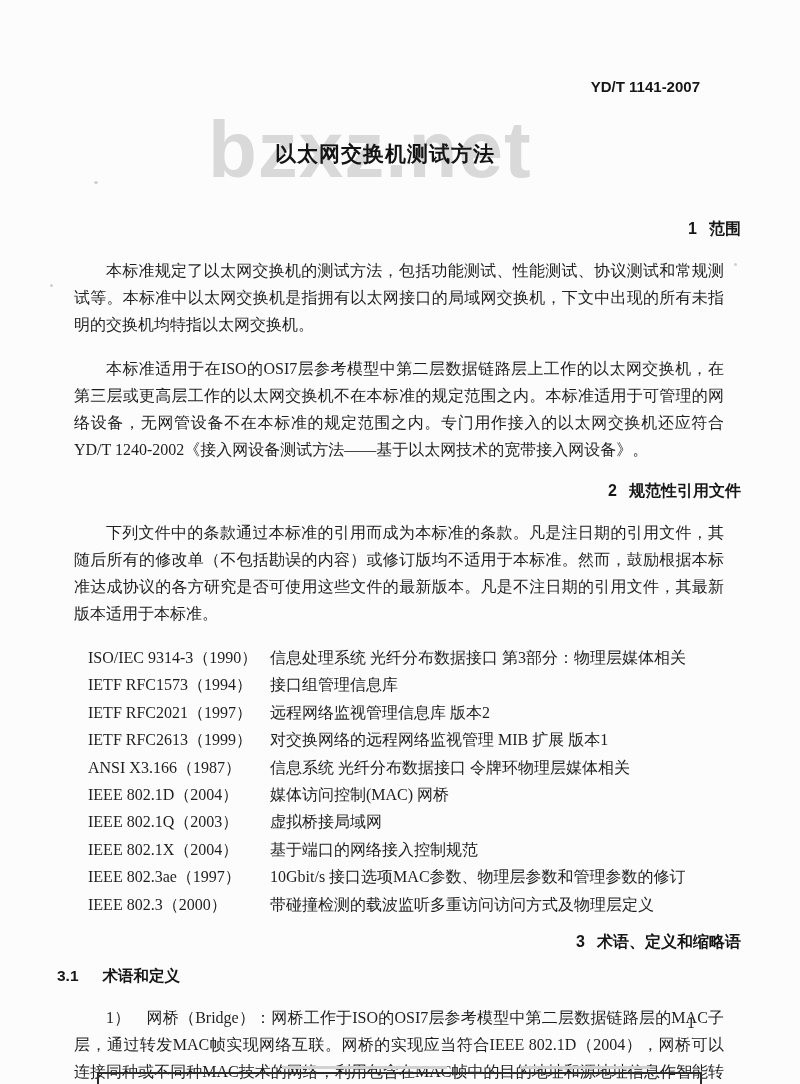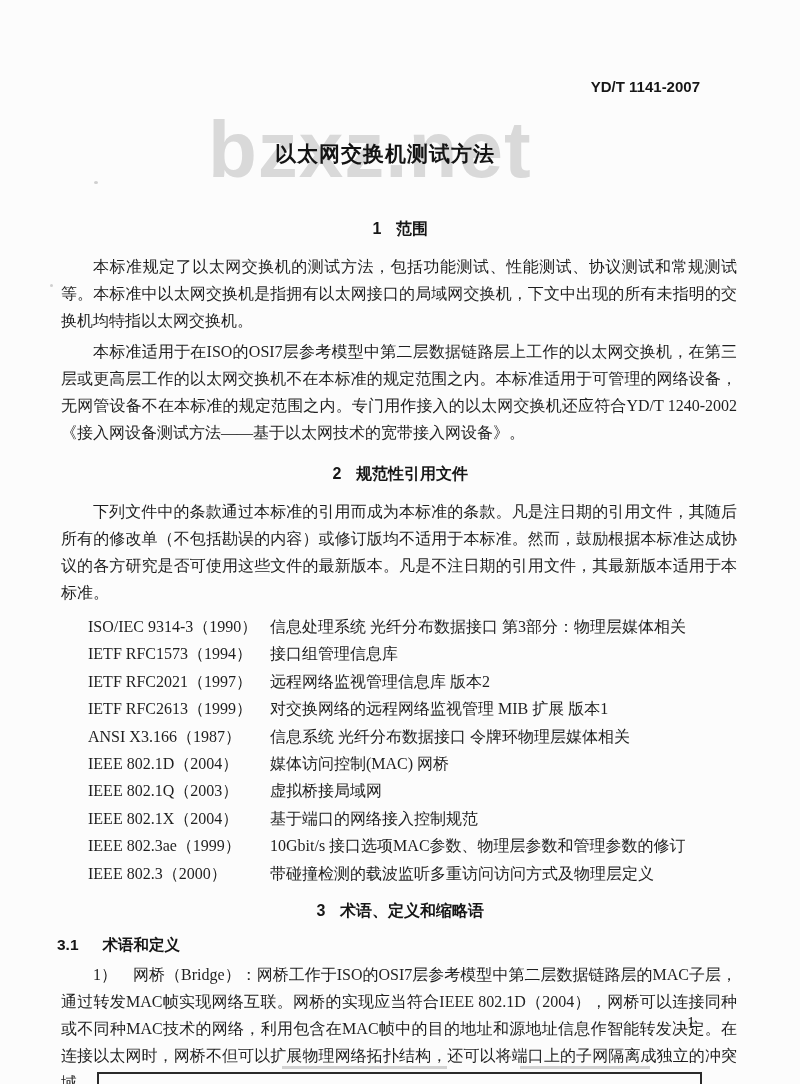--- a/index.html
+++ b/index.html
@@ -26,33 +26,33 @@
     text-align:center;font-size:21px;font-weight:700;
     letter-spacing:1px;color:#141414;
   }
   .content{
     position:absolute;left:57px;top:212px;width:684px;z-index:1;
     font-size:16px;line-height:27px;text-align:justify;
   }
   .sec-heading{
     font-family:"Liberation Sans","DejaVu Sans",sans-serif;
     font-weight:700;font-size:16px;line-height:22px;color:#161616;
-    text-align:center;
+    text-align:right;
   }
   .sec-heading .sec-num{display:inline-block;min-width:14px;margin-right:12px;}
   .sec1{margin:6px 0 13px 0;}
   .sec2{margin:17px 0 13px 0;}
   .sec3{margin:13px 0 0 0;}
   .sub-heading{
     font-family:"Liberation Sans","DejaVu Sans",sans-serif;
     font-weight:700;font-size:15.5px;line-height:22px;color:#161616;
     margin:12px 0 5px 0;text-align:left;
   }
   .sub-heading .sec-num{display:inline-block;margin-right:24px;}
-  p.body-para{margin:4px;text-indent:2em;}
+  p.body-para{margin:17px;text-indent:2em;}
   .ref-table{margin:7px 0 4px 0;}
   .ref-row{padding-left:31px;line-height:27.4px;white-space:nowrap;}
   .ref-code{display:inline-block;width:182px;}
   .ref-desc{display:inline-block;}
   .page-number{
     position:absolute;left:687px;top:1014px;z-index:1;
     font-size:16px;color:#1f1f1f;
   }
   .footer-box{
     position:absolute;left:97px;top:1072px;width:601px;height:30px;z-index:1;
@@ -109,21 +109,21 @@
       <div class="ref-row">
         <span class="ref-code">IEEE 802.1D（2004）</span><span class="ref-desc">媒体访问控制(MAC) 网桥</span>
       </div>
       <div class="ref-row">
         <span class="ref-code">IEEE 802.1Q（2003）</span><span class="ref-desc">虚拟桥接局域网</span>
       </div>
       <div class="ref-row">
         <span class="ref-code">IEEE 802.1X（2004）</span><span class="ref-desc">基于端口的网络接入控制规范</span>
       </div>
       <div class="ref-row">
-        <span class="ref-code">IEEE 802.3ae（1999）</span><span class="ref-desc">10Gbit/s 接口选项MAC参数、物理层参数和管理参数的修订</span>
+        <span class="ref-code">IEEE 802.3ae（1997）</span><span class="ref-desc">10Gbit/s 接口选项MAC参数、物理层参数和管理参数的修订</span>
       </div>
       <div class="ref-row">
         <span class="ref-code">IEEE 802.3（2000）</span><span class="ref-desc">带碰撞检测的载波监听多重访问访问方式及物理层定义</span>
       </div>
     </div>
 
     <div class="sec-heading sec3">
       <span class="sec-num">3</span><span>术语、定义和缩略语</span>
     </div>
     <div class="sub-heading">

